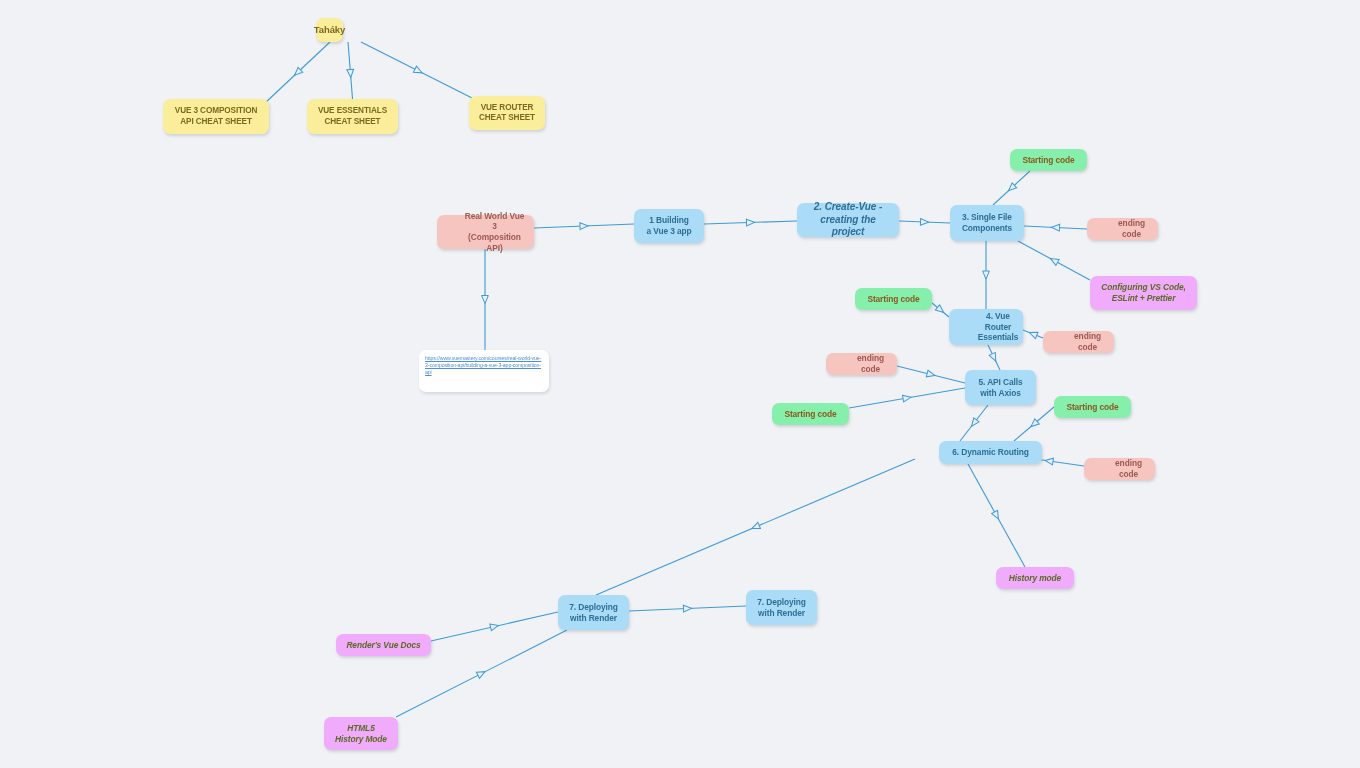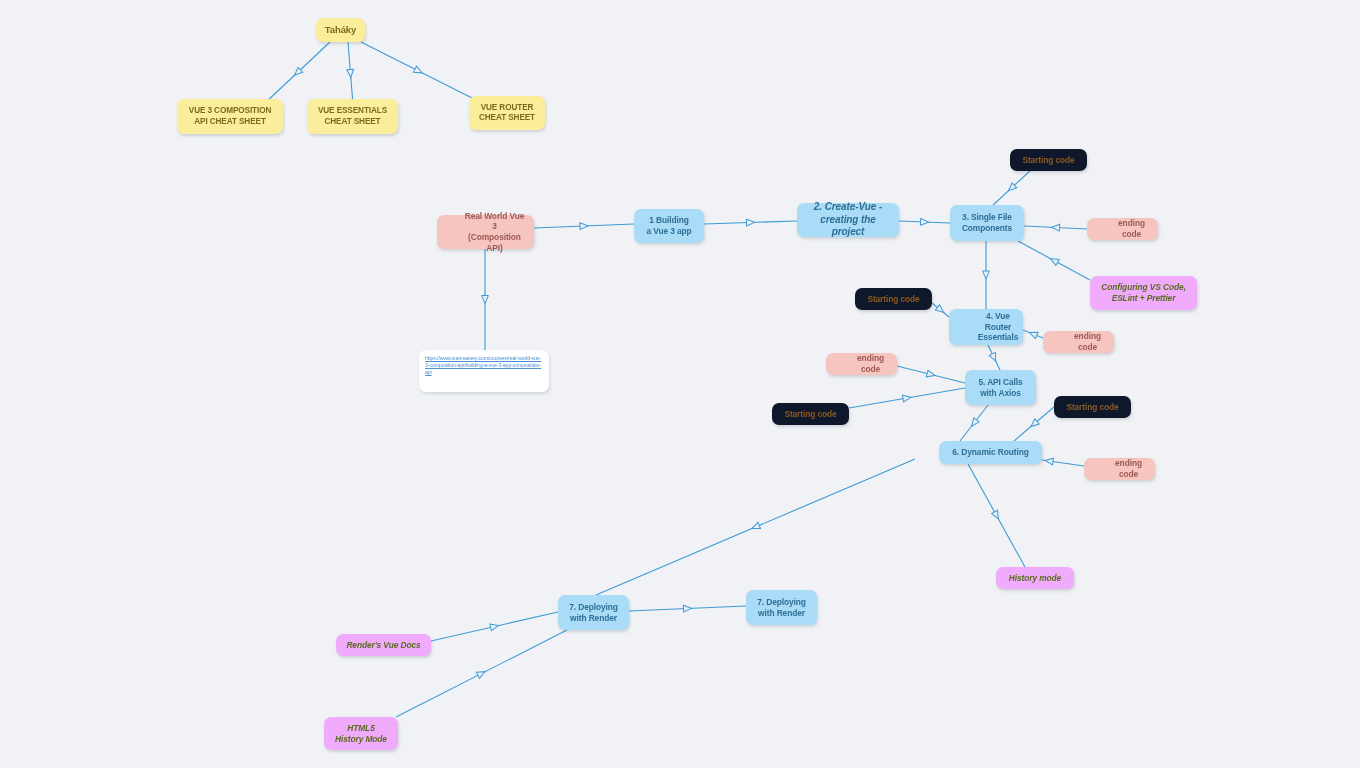--- a/index.html
+++ b/index.html
@@ -34,21 +34,21 @@
     text-align: center;
     font-weight: bold;
     line-height: 1.28;
     padding: 4px 8px;
     white-space: pre-line;
     box-shadow: 1px 2px 3px rgba(90,100,110,0.22);
     letter-spacing: -0.1px;
   }
   .n-blue   { background:#aadcf7; color:#2e6f96; }
   .n-pink   { background:#f7c5c0; color:#9d5a52;padding-left:26px; }
-  .n-orange { background:#0f172a; color:#8a5a20; }
+  .n-orange { background:#86efac; color:#8a5a20; }
   .n-green  { background:#f0abfc; color:#5c6b22;font-style:italic; }
   .n-yellow { background:#faee9a; color:#7d6a1f; }
   .n-white  { background:#ffffff; color:#4f8fd6; box-shadow:1px 2px 3px rgba(90,100,110,0.18); }
   .n-url {
     align-items: flex-start;
     justify-content: flex-start;
     text-align: left;
     font-weight: normal;
     text-decoration: underline;
     padding: 5px 6px;
@@ -153,22 +153,22 @@
       <g>
         <line x1="431" y1="641" x2="558" y2="612" stroke="#3d9bd8" stroke-width="1.1"></line>
         <polygon points="-4,-3.4 4,0 -4,3.4" fill="#eaf0f5" stroke="#3d9bd8" stroke-width="1" transform="translate(494.5,626.5) rotate(-12.862751018958216)"></polygon>
       </g>
       <g>
         <line x1="396" y1="717" x2="567" y2="630" stroke="#3d9bd8" stroke-width="1.1"></line>
         <polygon points="-4,-3.4 4,0 -4,3.4" fill="#eaf0f5" stroke="#3d9bd8" stroke-width="1" transform="translate(481.5,673.5) rotate(-26.965714432870147)"></polygon>
       </g>
     </svg>
   <div id="node-layer">
-      <div class="node n-yellow" style="left: 316px; top: 18px; width: 49px; height: 24px; font-size: 9.5px;">Taháky</div>
-      <div class="node n-yellow" style="left: 177px; top: 99px; width: 106px; height: 35px; font-size: 8.2px;">VUE 3 COMPOSITION
+      <div class="node n-yellow" style="left: 316px; top: 18px; width: 27px; height: 24px; font-size: 9.5px;">Taháky</div>
+      <div class="node n-yellow" style="left: 163px; top: 99px; width: 106px; height: 35px; font-size: 8.2px;">VUE 3 COMPOSITION
 API CHEAT SHEET</div>
       <div class="node n-yellow" style="left: 307px; top: 99px; width: 91px; height: 35px; font-size: 8.2px;">VUE ESSENTIALS
 CHEAT SHEET</div>
       <div class="node n-yellow" style="left: 469px; top: 96px; width: 76px; height: 34px; font-size: 8.2px;">VUE ROUTER
 CHEAT SHEET</div>
       <div class="node n-pink" style="left: 437px; top: 215px; width: 97px; height: 34px; font-size: 8.4px;">Real World Vue 3
 (Composition API)</div>
       <div class="node n-blue" style="left: 634px; top: 209px; width: 70px; height: 34px; font-size: 8.4px;">1 Building
 a Vue 3 app</div>
       <div class="node n-blue" style="left: 797px; top: 203px; width: 102px; height: 34px; font-size: 10px; font-style: italic;">2. Create-Vue -

